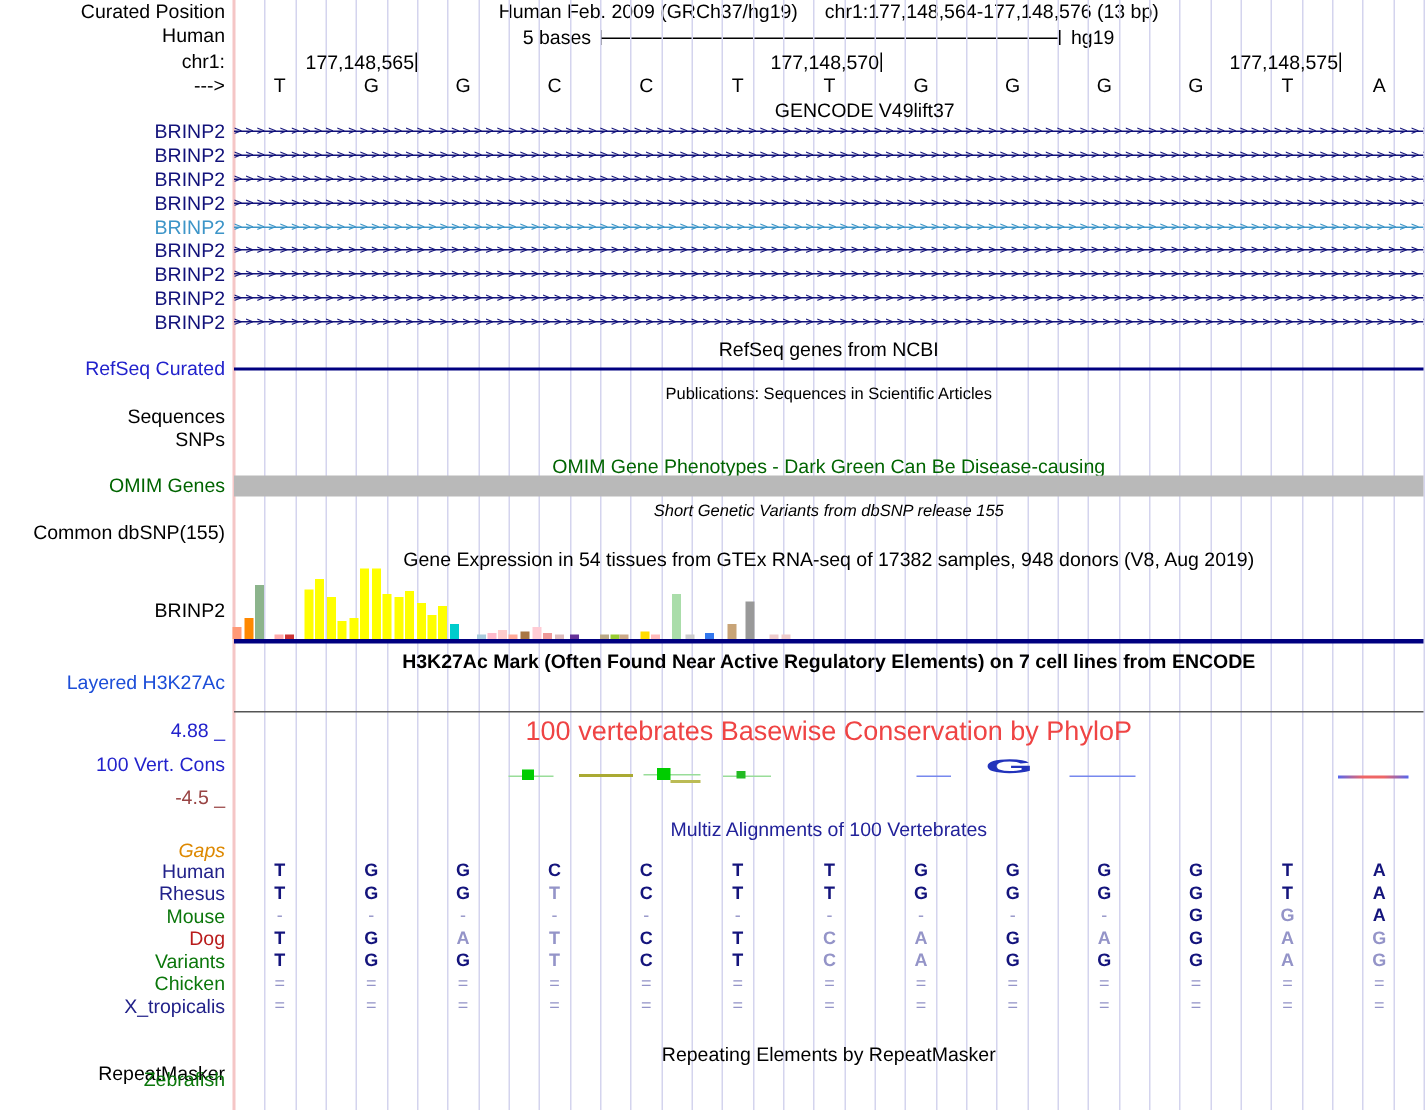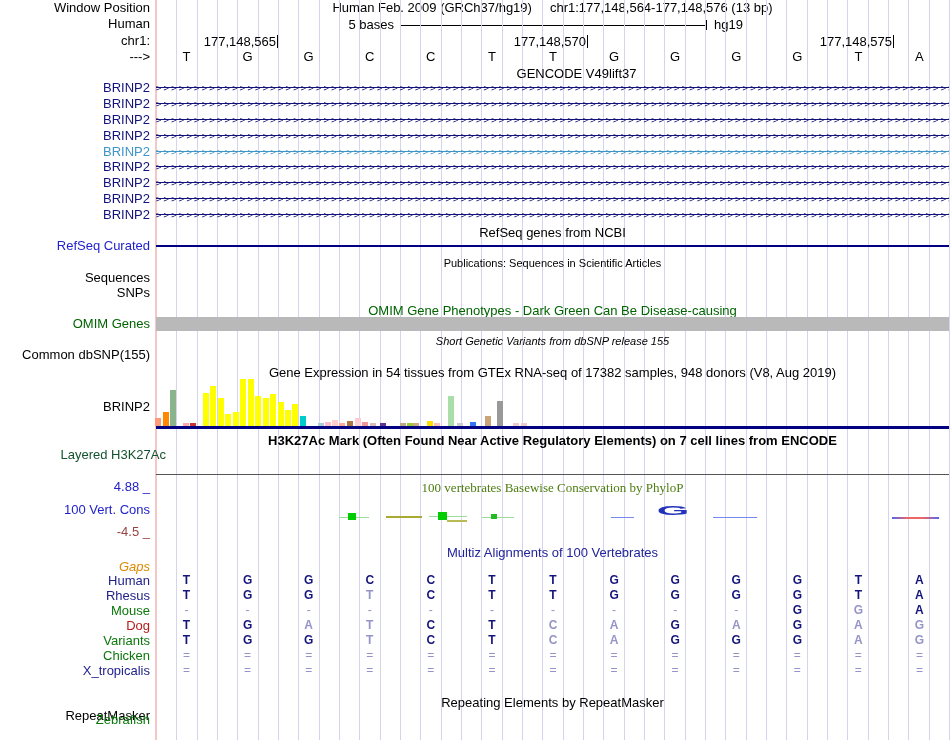--- a/index.html
+++ b/index.html
@@ -77,43 +77,43 @@
       <div class="grid" style="left: 786.23px;"></div>
       <div class="grid" style="left: 806.56px;"></div>
       <div class="grid" style="left: 826.89px;"></div>
       <div class="grid" style="left: 847.22px;"></div>
       <div class="grid" style="left: 867.55px;"></div>
       <div class="grid" style="left: 887.88px;"></div>
       <div class="grid" style="left: 908.21px;"></div>
       <div class="grid" style="left: 928.54px;"></div>
       <div class="grid" style="left: 948.87px;"></div>
       <div class="pinkline" style="left: 155px;"></div>
-      <div class="llabel" style="top: 1px; color: rgb(0, 0, 0);">Window Position</div>
+      <div class="llabel" style="top: 1px; color: rgb(0, 0, 0);">Curated Position</div>
       <div class="llabel" style="top: 17px; color: rgb(0, 0, 0);">Human</div>
       <div class="llabel" style="top: 34px; color: rgb(0, 0, 0);">chr1:</div>
       <div class="llabel" style="top: 50px; color: rgb(0, 0, 0);">---&gt;</div>
       <div class="llabel" style="top: 239px; color: rgb(34, 34, 204);">RefSeq Curated</div>
       <div class="llabel" style="top: 271px; color: rgb(0, 0, 0);">Sequences</div>
       <div class="llabel" style="top: 286px; color: rgb(0, 0, 0);">SNPs</div>
       <div class="llabel" style="top: 317px; color: rgb(0, 100, 0);">OMIM Genes</div>
       <div class="llabel" style="top: 348px; color: rgb(0, 0, 0);">Common dbSNP(155)</div>
       <div class="llabel" style="top: 400px; color: rgb(0, 0, 0);">BRINP2</div>
-      <div class="llabel" style="top: 448px; color: #14532d; margin-left: 16px;">Layered H3K27Ac</div>
+      <div class="llabel" style="top: 448px; color: #1d4ed8;">Layered H3K27Ac</div>
       <div class="llabel" style="top: 480px; color: rgb(34, 34, 204);">4.88 _</div>
       <div class="llabel" style="top: 503px; color: rgb(34, 34, 204);">100 Vert. Cons</div>
       <div class="llabel" style="top: 525px; color: rgb(153, 68, 68);">-4.5 _</div>
       <div class="llabel" style="top: 709px; color: rgb(0, 0, 0);">RepeatMasker</div>
       <div class="ctitle" style="top: 67px; color: rgb(0, 0, 0); font-size: 13px; padding-left: 24px;">GENCODE V49lift37</div>
       <div class="ctitle" style="top: 226px; color: rgb(0, 0, 0); font-size: 13px;">RefSeq genes from NCBI</div>
       <div class="ctitle" style="top: 257px; color: rgb(0, 0, 0); font-size: 11px;">Publications: Sequences in Scientific Articles</div>
       <div class="ctitle" style="top: 304px; color: rgb(0, 100, 0); font-size: 13px;">OMIM Gene Phenotypes - Dark Green Can Be Disease-causing</div>
       <div class="ctitle" style="top: 335px; color: rgb(0, 0, 0); font-size: 11px; font-style: italic;">Short Genetic Variants from dbSNP release 155</div>
       <div class="ctitle" style="top: 366px; color: rgb(0, 0, 0); font-size: 13px;">Gene Expression in 54 tissues from GTEx RNA-seq of 17382 samples, 948 donors (V8, Aug 2019)</div>
       <div class="ctitle" style="top: 434px; color: rgb(0, 0, 0); font-size: 13px; font-weight: bold;">H3K27Ac Mark (Often Found Near Active Regulatory Elements) on 7 cell lines from ENCODE</div>
-      <div class="ctitle" style="top: 481px; color: #4d7c0f; font-size: 13px; font-family: Liberation Serif, serif;">100 vertebrates Basewise Conservation by PhyloP</div>
+      <div class="ctitle" style="top: 481px; color: #ef4444; font-size: 18px;">100 vertebrates Basewise Conservation by PhyloP</div>
       <div class="ctitle" style="top: 546px; color: rgb(34, 34, 154); font-size: 13px;">Multiz Alignments of 100 Vertebrates</div>
       <div class="ctitle" style="top: 696px; color: rgb(0, 0, 0); font-size: 13px;">Repeating Elements by RepeatMasker</div>
       <div class="poslabel" style="left: 166px; top: 35px;">177,148,565</div>
       <div class="tick" style="left: 277px; top: 35px; height: 13px;"></div>
       <div class="poslabel" style="left: 476px; top: 35px;">177,148,570</div>
       <div class="tick" style="left: 587px; top: 35px; height: 13px;"></div>
       <div class="poslabel" style="left: 782px; top: 35px;">177,148,575</div>
       <div class="tick" style="left: 893px; top: 35px; height: 13px;"></div>
       <div class="seqbase" style="left: 171.5px; top: 50px;">T</div>
       <div class="seqbase" style="left: 232.58px; top: 50px;">G</div>

